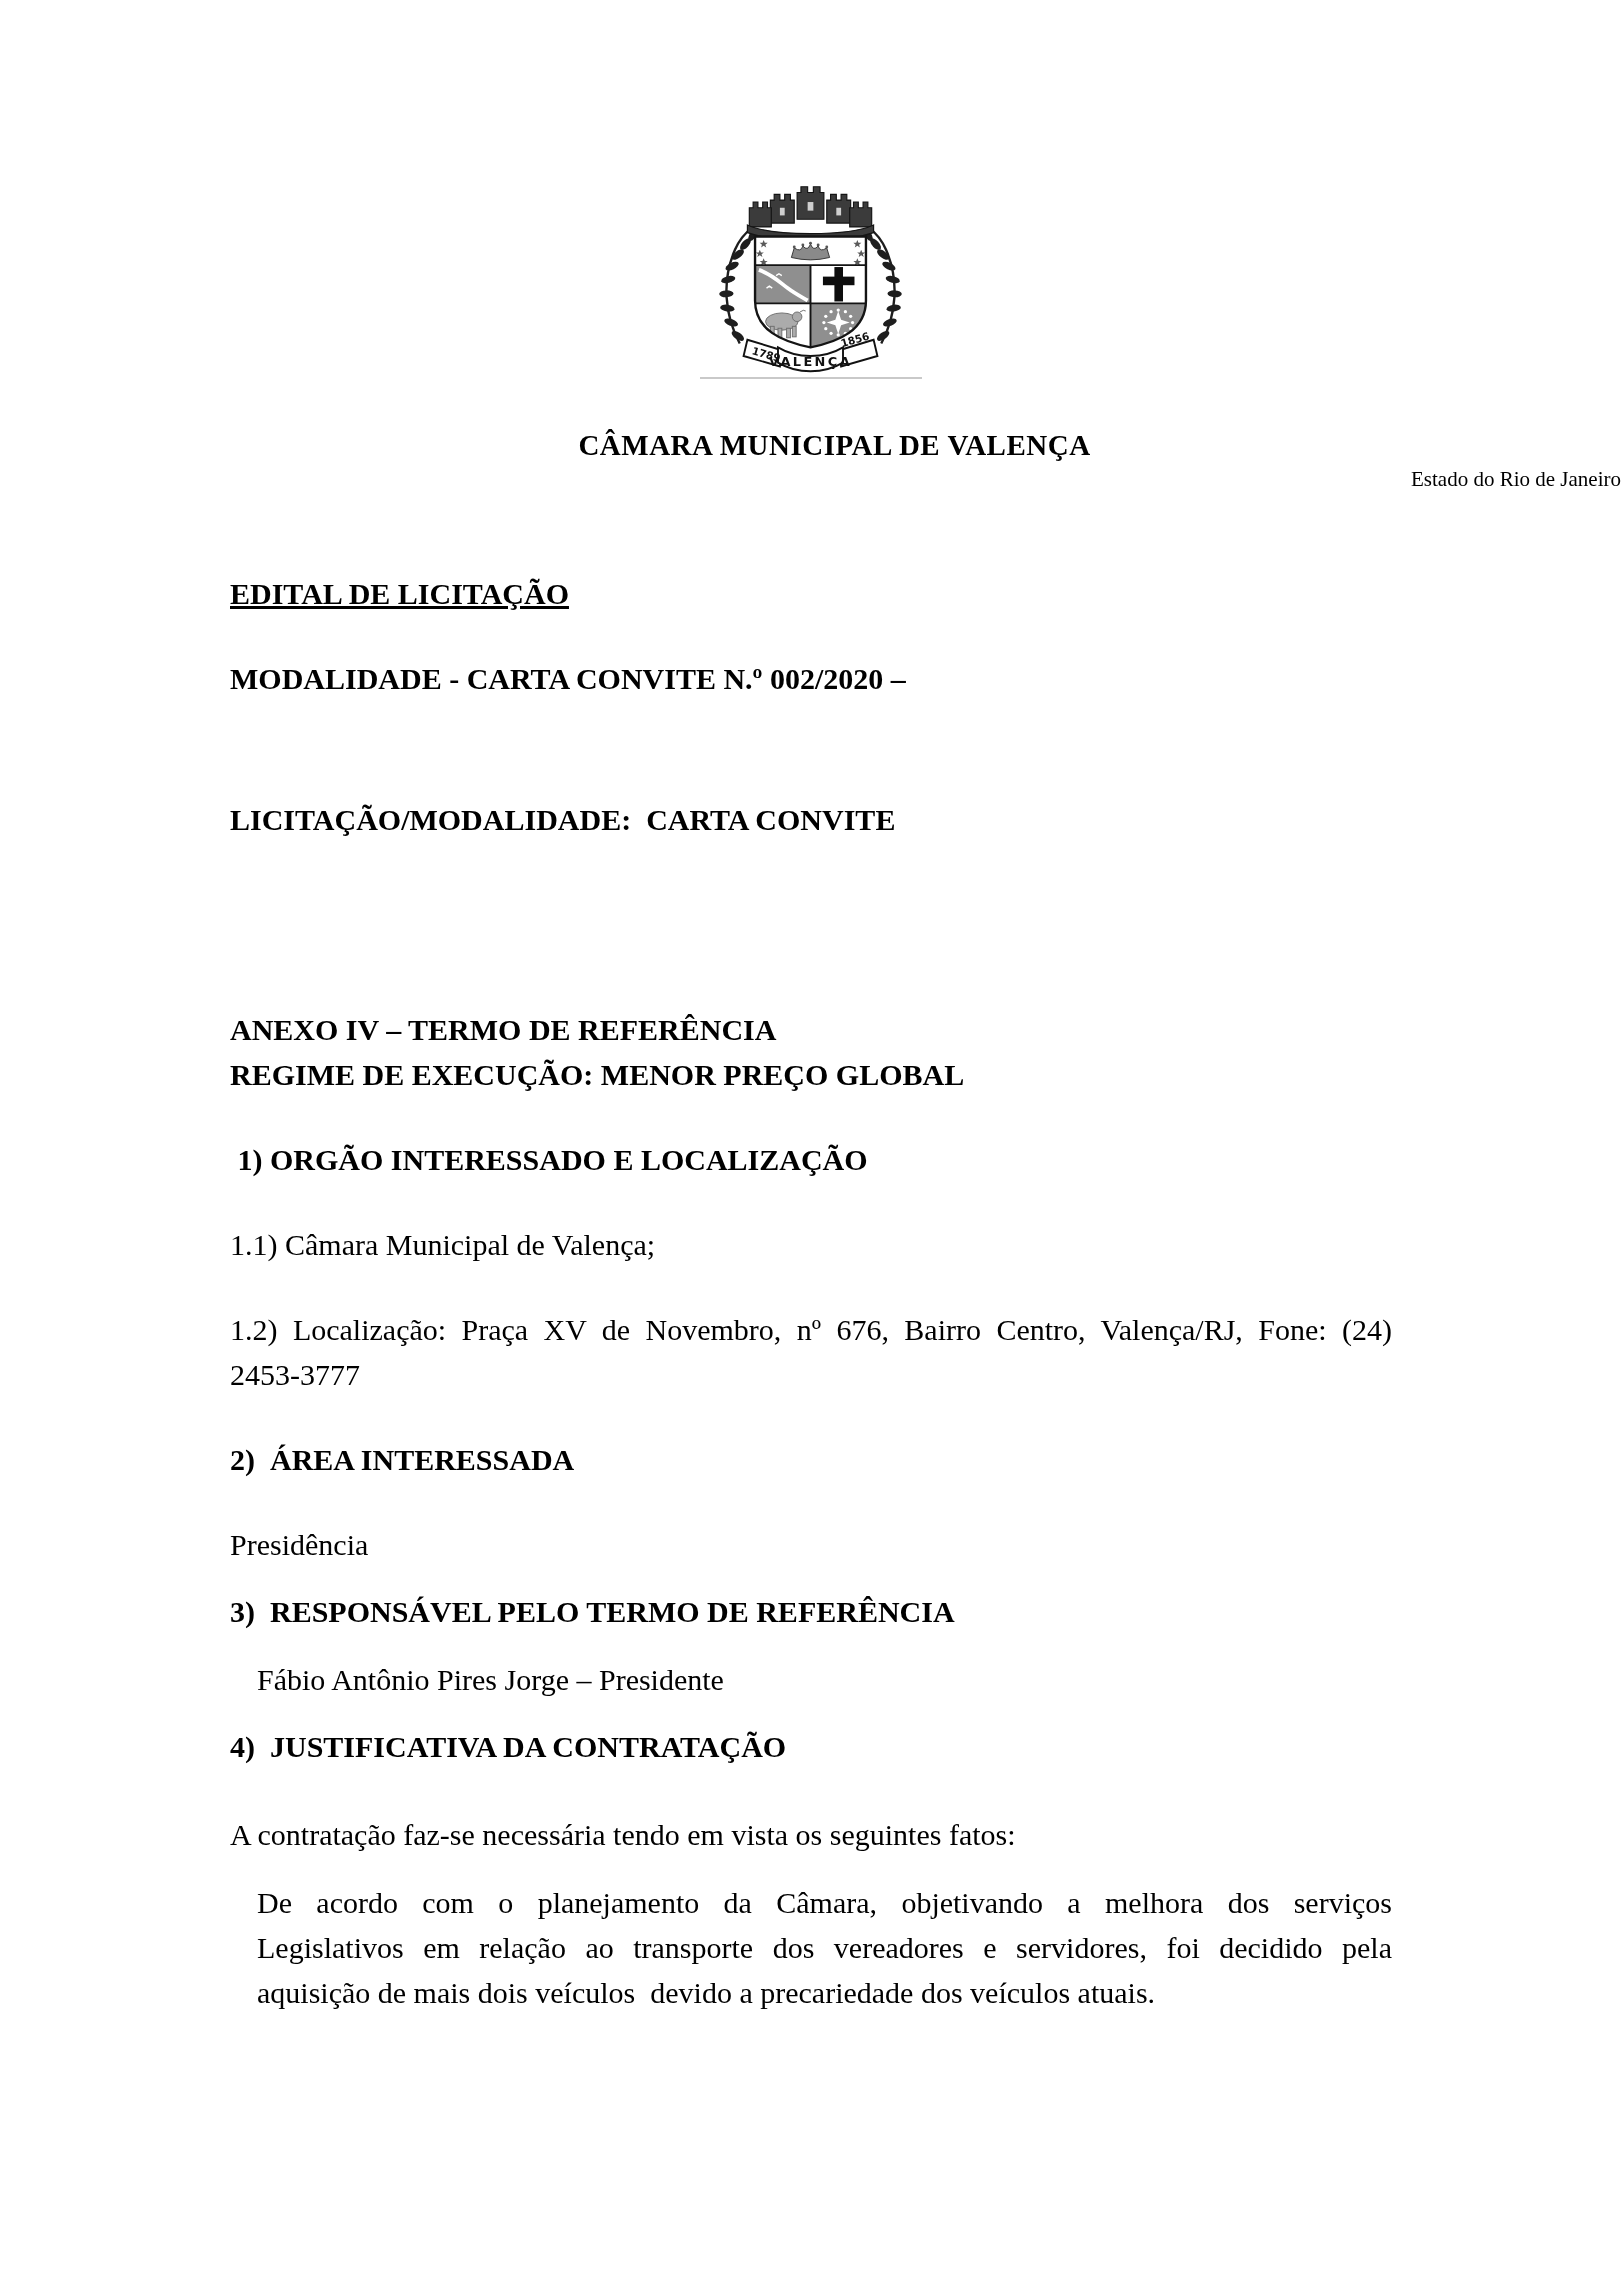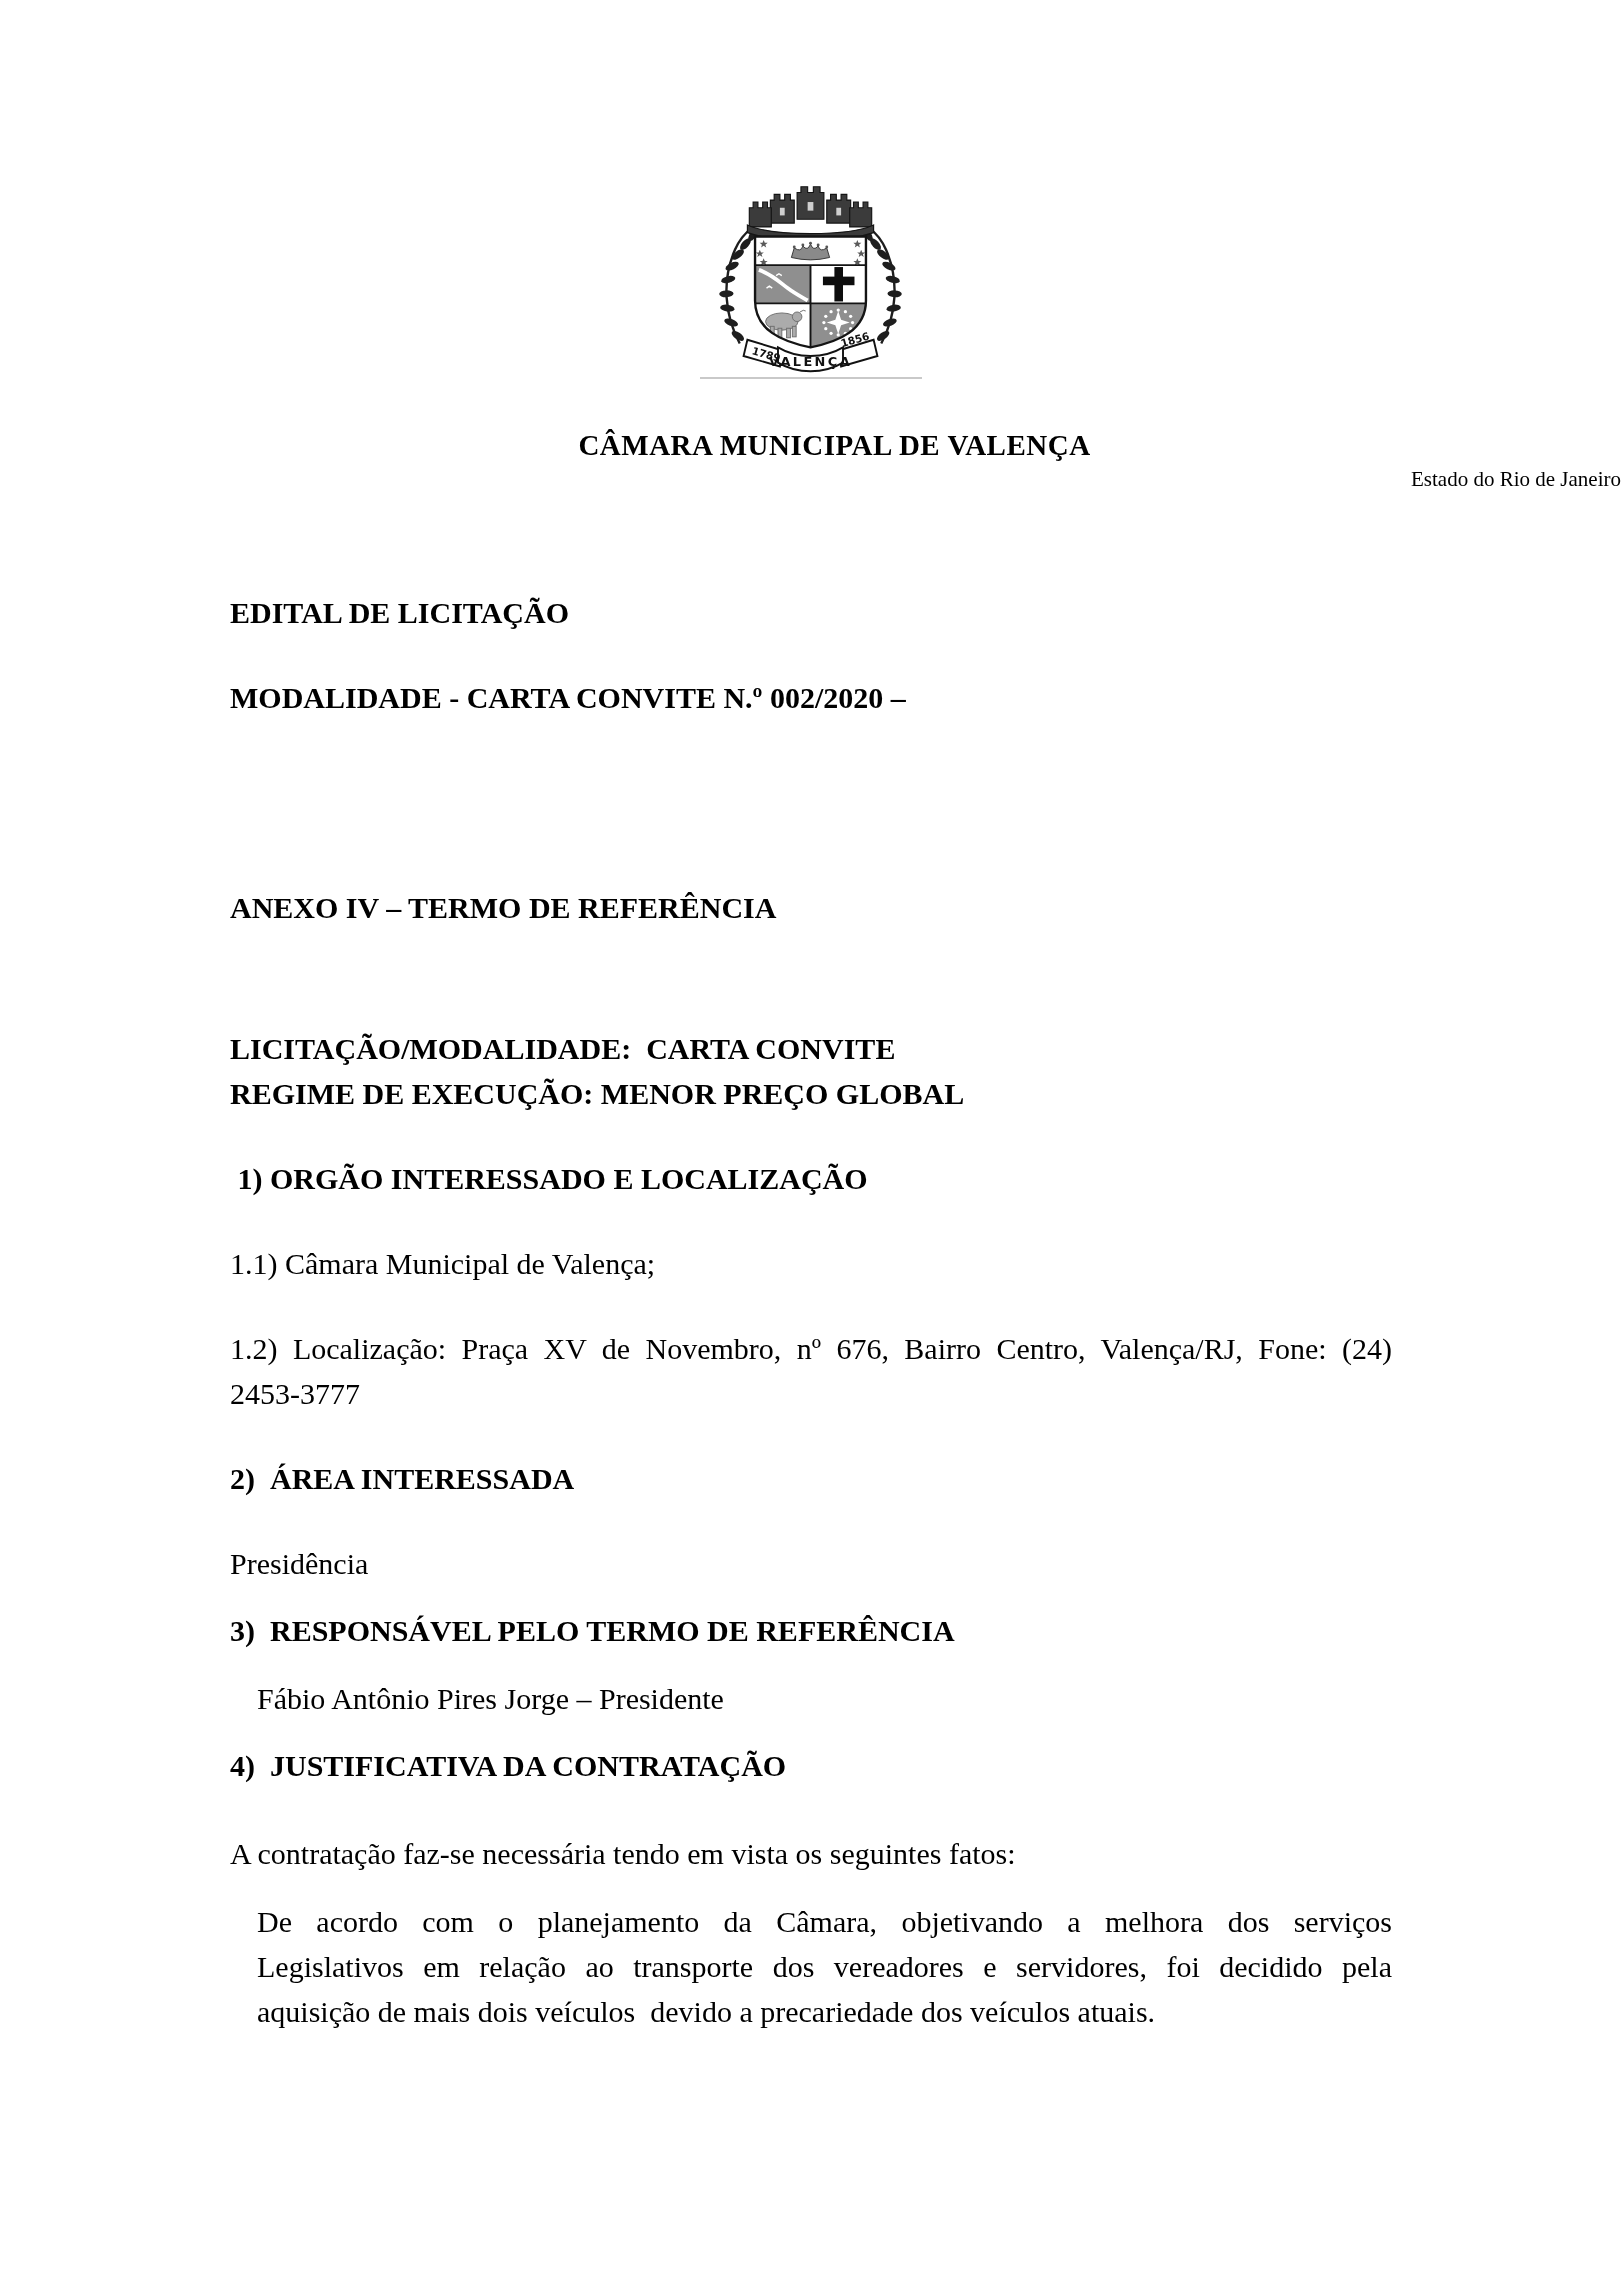--- a/index.html
+++ b/index.html
@@ -14,21 +14,21 @@
   }
   .crest-wrap { margin: 181px auto 0; width: 235px; text-align: center; }
   .crest { display: block; margin: 0 auto; }
   .crest-underline { width: 222px; margin: 0 auto; border-bottom: 2px solid #c9c9c9; }
   .org-title  { margin-top: 49px; text-align: center; font-weight: bold; font-size: 29px; line-height: 35px; letter-spacing: 0.5px; padding-left: 48px; }
   .org-state  { text-align: right; font-weight: normal; font-size: 21px; line-height: 32px; }
   .doc { padding: 0 229px 0 230px; }
   .line { font-size: 30px; line-height: 45px; white-space: pre-wrap; }
   .b { font-weight: bold; }
   .jline { white-space: normal; text-align: justify; text-align-last: justify; }
-  .mt97  { margin-top: 95px;  }
+  .mt97  { margin-top: 76px; text-decoration: underline;  }
   .mt26  { margin-top: 40px;  }
   .mt168 { margin-top: 165px; }
   .mt98  { margin-top: 96px;  }
   .mt92  {  }
   .mt22  { margin-top: 21.6px;  }
   .mt24  { margin-top: 23.5px; margin-left: 27px;  }
   .mt30  { margin-top: 43px;  }
 </style>
 </head>
 <body>
@@ -150,22 +150,22 @@
     <div class="crest-underline"></div>
   </div>
 
   <div class="org-title">CÂMARA MUNICIPAL DE VALENÇA</div>
   <div class="org-state">Estado do Rio de Janeiro</div>
 
   <div class="doc">
 
     <div class="line b mt97">EDITAL DE LICITAÇÃO</div>
     <div class="line b mt26">MODALIDADE - CARTA CONVITE N.º 002/2020 –</div>
+    <div class="line b mt98">LICITAÇÃO/MODALIDADE:  CARTA CONVITE</div>
     <div class="line b mt168">ANEXO IV – TERMO DE REFERÊNCIA</div>
-    <div class="line b mt98">LICITAÇÃO/MODALIDADE:  CARTA CONVITE</div>
     <div class="line b mt92">REGIME DE EXECUÇÃO: MENOR PREÇO GLOBAL</div>
 
     <div class="line b mt26"> 1) ORGÃO INTERESSADO E LOCALIZAÇÃO</div>
     <div class="line mt26">1.1) Câmara Municipal de Valença;</div>
     <div class="mt26">
       <div class="line jline">1.2) Localização: Praça XV de Novembro, nº 676, Bairro Centro, Valença/RJ, Fone: (24)</div>
       <div class="line">2453-3777</div>
     </div>
 
     <div class="line b mt26">2)  ÁREA INTERESSADA</div>

